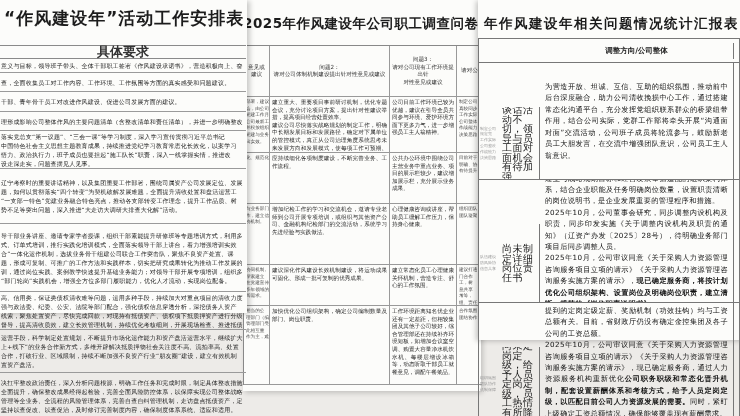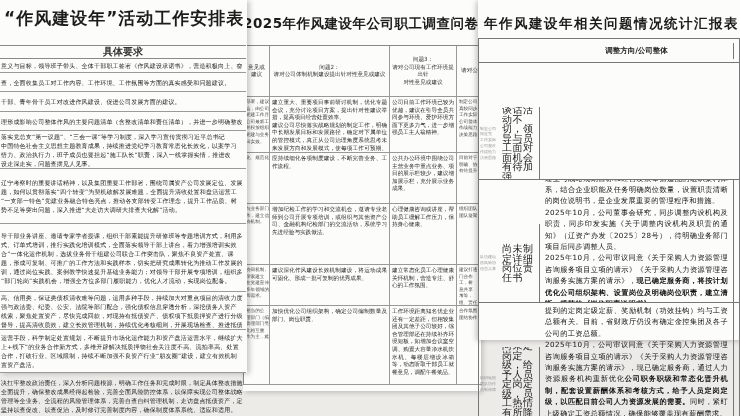--- a/index.html
+++ b/index.html
@@ -1,28 +1,28 @@
 <!DOCTYPE html>
 <html><head>
 <meta charset="utf-8">
 <style>
   html,body{margin:0;padding:0;}
   .canvas{position:relative;width:740px;height:416px;background:#edebe8;overflow:hidden;
           font-family:"DejaVu Sans",sans-serif;color:#1c1c1c;}
   .sheet{position:absolute;background:#fcfcfa;}
-  .sheet-left{left:0;top:0;width:247px;height:373px;z-index:2;box-shadow:3px 1px 5px rgba(0,0,0,.20);}
+  .sheet-left{left:0;top:0;width:247px;height:313px;z-index:2;box-shadow:3px 1px 5px rgba(0,0,0,.20);}
   .sheet-middle{left:243px;top:0;width:238px;height:391px;z-index:1;box-shadow:2px 2px 5px rgba(0,0,0,.18);}
   .sheet-right{left:478px;top:0;width:262px;height:340px;z-index:3;box-shadow:-2px 1px 5px rgba(0,0,0,.22);padding-left:37px;}
   .title{position:absolute;font-weight:bold;white-space:nowrap;}
   .ltitle{top:7px;left:4px;width:238px;text-align:center;font-size:17px;letter-spacing:1px;}
   .mtitle{top:15px;left:0;width:100%;text-align:center;font-size:13.5px;letter-spacing:.5px;}
   .rtitle{top:15px;left:6px;font-size:13.5px;letter-spacing:1.5px;}
   
   .ltable{position:absolute;top:45px;left:0;width:246px;border-top:1px solid #8a8a8a;}
-  .lhead{height:12px;border-bottom:1px solid #8a8a8a;text-align:center;font-size:10px;color:#333;
+  .lhead{height:12px;border-bottom:1px solid #8a8a8a;text-align:center;font-size:13px;color:#333;
          font-weight:bold;line-height:12px;}
   .lrow{border-bottom:1px solid #9a9a9a;display:flex;align-items:center;overflow:hidden;}
   .lrow .txt{font-size:6px;line-height:9px;white-space:pre;letter-spacing:.2px;color:#222;
              padding-left:1px;width:100%;overflow:hidden;}
   
   .mtable{position:absolute;top:45px;left:0;width:238px;border-top:1px solid #888;border-left:1px solid #888;}
   .mrow{display:flex;border-bottom:1px solid #999;overflow:hidden;}
   .mcell{border-right:1px solid #999;overflow:hidden;box-sizing:border-box;padding:2px 2px;}
   .mc1{width:26px;} .mq2{width:120px;} .mq3{width:67px;} .mc4{width:25px;border-right:none;}
   .mbody{font-size:5.6px;line-height:7.6px;text-align:justify;color:#262626;white-space:pre-line;}
@@ -193,20 +193,23 @@
       <div class="rrow" style="height:116px;">
         <div class="rprob">
           <div class="ghost">制定公司
 规定完
 工作实际
 公司整改
 作战能力
 决策思路</div>
           <div class="pmain">谈话活动不切，领导与员工面对面机会有待加强</div>
         </div>
+        <div class="ransw">
+          <div class="atext"><span>为营造开放、坦诚、互信、互助的组织氛围，推动前中后台深度融合，助力公司清收挽损中心工作，通过搭建常态化沟通平台，充分发挥党组织联系群众的桥梁纽带作用，结合公司实际，党群工作部将牵头开展“沟通面对面”交流活动，公司班子成员将轮流参与，鼓励新老员工大胆发言，在交流中增强团队意识，公司员工主人翁意识。</span><b></b><span></span></div>
+        </div>
         <div class="rsliver"></div>
       </div>
       <div class="rrow" style="height:122px;">
         <div class="rprob">
           <div class="ghost">队伍建设
 防风险协
 信息共享</div>
           <div class="pmain">尚未制定详细岗位责任书</div>
         </div>
         <div class="ransw">

